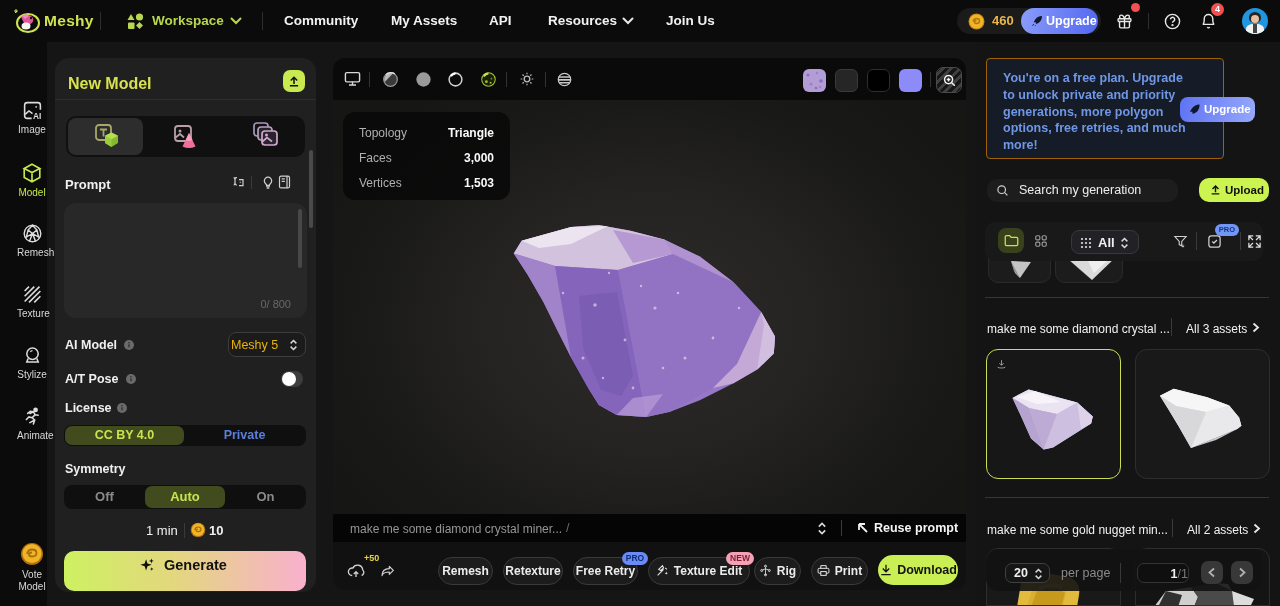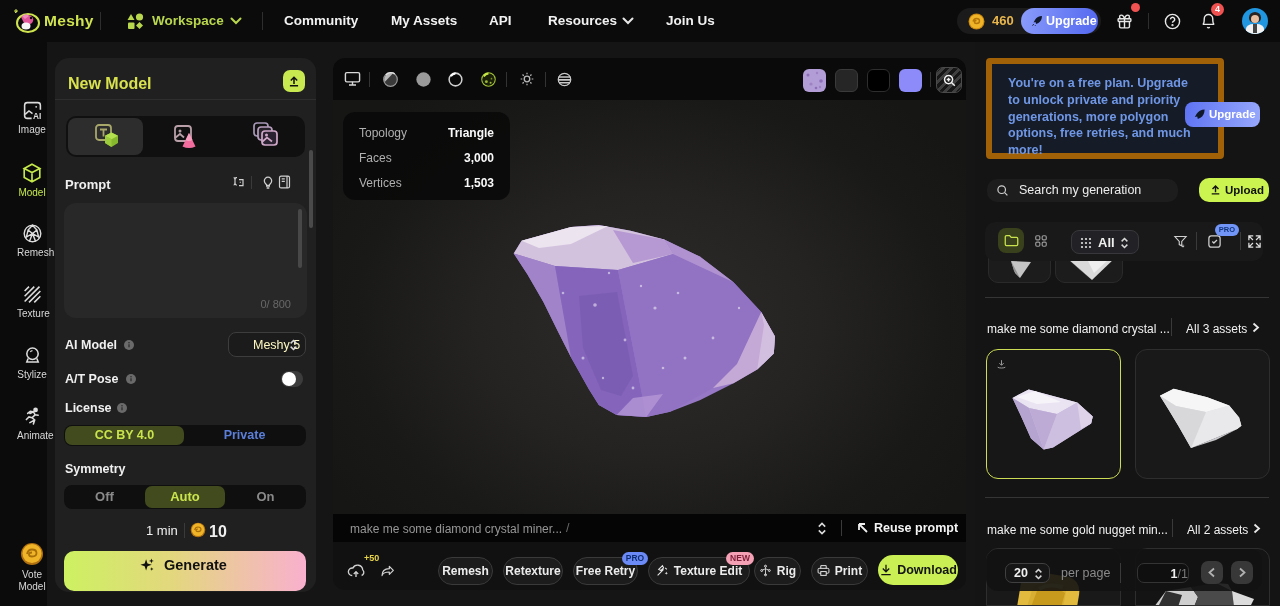--- a/index.html
+++ b/index.html
@@ -354,21 +354,21 @@
       <div class="abs" style="right:5px;top:6px;width:4px;height:59px;background:#484848;border-radius:2px"></div>
     </div>
 
     <div class="abs" style="left:10px;top:280px;font-size:12.5px;font-weight:700;color:#f0f0f0">AI Model</div>
     <svg class="abs" style="left:68px;top:281px" width="12" height="12" viewBox="0 0 24 24">
         <circle cx="12" cy="12" r="10" fill="#6a6a6a"></circle>
         <path d="M12 10.5 v6" stroke="#222" stroke-width="2.2"></path>
         <circle cx="12" cy="7.5" r="1.4" fill="#222"></circle>
       </svg>
     <div class="abs" style="left:173px;top:274px;width:78px;height:25px;background:#1b1b1b;border:1px solid #3d3d3d;border-radius:8px">
-      <div class="abs" style="left:24px;top:5px;font-size:12.5px;color:#fef9c3">Meshy 5</div>
+      <div class="abs" style="left:2px;top:5px;font-size:12.5px;color:#eab308">Meshy 5</div>
       <svg class="abs" style="right:7px;top:6px" width="9" height="12" viewBox="0 0 11 13">
           <path d="M2 4.5 L5.5 1 L9 4.5 M2 8.5 L5.5 12 L9 8.5" stroke="#d8d8d8" stroke-width="1.8" fill="none"></path>
         </svg>
     </div>
 
     <div class="abs" style="left:10px;top:314px;font-size:12.5px;font-weight:700;color:#f0f0f0">A/T Pose</div>
     <svg class="abs" style="left:70px;top:315px" width="12" height="12" viewBox="0 0 24 24">
         <circle cx="12" cy="12" r="10" fill="#6a6a6a"></circle>
         <path d="M12 10.5 v6" stroke="#222" stroke-width="2.2"></path>
         <circle cx="12" cy="7.5" r="1.4" fill="#222"></circle>
@@ -395,35 +395,35 @@
       <div class="abs" style="left:161px;top:0px;width:81px;height:24px;text-align:center;line-height:24px;font-size:13px;font-weight:700;color:#8a8a8a">On</div>
     </div>
 
     <div class="abs" style="left:91px;top:465px;font-size:13px;font-weight:400;color:#f0f0f0">1 min</div>
     <div class="vsep" style="left:129px;top:465px;height:15px;background:#3a3a3a"></div>
     <svg class="abs" style="left:135px;top:464px" width="16" height="16" viewBox="0 0 24 24">
       <circle cx="12" cy="12" r="11" fill="#b07010"></circle>
         <circle cx="12" cy="11.5" r="9.5" fill="#f0b429"></circle>
       <path d="M7 12 Q8 7.5 12 7.5 Q16.5 7.5 16.5 11 Q16.5 14.5 12 14.5 Q9 14.5 9 12.5 Q9 10.5 12 10.5" stroke="#a86e08" stroke-width="1.8" fill="none"></path>
     </svg>
-    <div class="abs" style="left:154px;top:465px;font-size:16px;font-weight:700;color:#f0f0f0">10</div>
+    <div class="abs" style="left:154px;top:465px;font-size:13px;font-weight:700;color:#f0f0f0">10</div>
     <div class="abs" style="left:9px;top:493px;width:242px;height:40px;border-radius:10px;background:linear-gradient(90deg,#cdf161,#e3d77e 45%,#f9b0ce);">
       <svg class="abs" style="left:75px;top:6px" width="17" height="17" viewBox="0 0 24 24" fill="#111">
         <path d="M10 3 L12 9 L18 11 L12 13 L10 19 L8 13 L2 11 L8 9 Z"></path>
         <path d="M17.5 2 L18.4 4.6 L21 5.5 L18.4 6.4 L17.5 9 L16.6 6.4 L14 5.5 L16.6 4.6 Z"></path>
         <path d="M18 14.5 L18.7 16.3 L20.5 17 L18.7 17.7 L18 19.5 L17.3 17.7 L15.5 17 L17.3 16.3 Z"></path>
       </svg>
       <div class="abs" style="left:100px;top:6px;font-size:14.5px;font-weight:700;color:#111">Generate</div>
     </div>
 
     <div class="abs" style="left:254px;top:92px;width:4px;height:78px;background:#4a4a4a;border-radius:2px"></div>
   </div>
   <div id="rp">
 
-    <div class="abs" style="left:11px;top:16px;width:238px;height:101px;background:#151b27;border:6px solid #a16207;border-radius:4px">
+    <div class="abs" style="left:11px;top:16px;width:238px;height:101px;background:#151b27;border:1px solid #a16207;border-radius:4px">
       <div class="abs" style="left:16px;top:11px;width:190px;font-size:12.5px;font-weight:700;color:#6f97e6;line-height:16.8px;white-space:nowrap">You're on a free plan. Upgrade<br>to unlock private and priority<br>generations, more polygon<br>options, free retries, and much<br>more!</div>
       <div class="abs" style="left:193px;top:38px;width:75px;height:25px;border-radius:8px;background:linear-gradient(100deg,#5e73f3,#97a8fb);">
         <svg class="abs" style="left:8px;top:6px" width="13" height="13" viewBox="0 0 14 14">
             <path d="M12.5 1.5 C9 1.5 5.5 3.5 3.8 6.5 L2 9.8 L4.5 9.2 L5.2 11.8 L8 10.5 C10.8 8.8 12.5 5.5 12.5 1.5 Z" fill="#10182b"></path>
           </svg>
         <div class="abs" style="left:24px;top:6px;font-size:11.5px;font-weight:700;color:#fff">Upgrade</div>
       </div>
     </div>
 
     <div class="abs" style="left:12px;top:137px;width:191px;height:23px;background:#1d1d1d;border-radius:10px">

